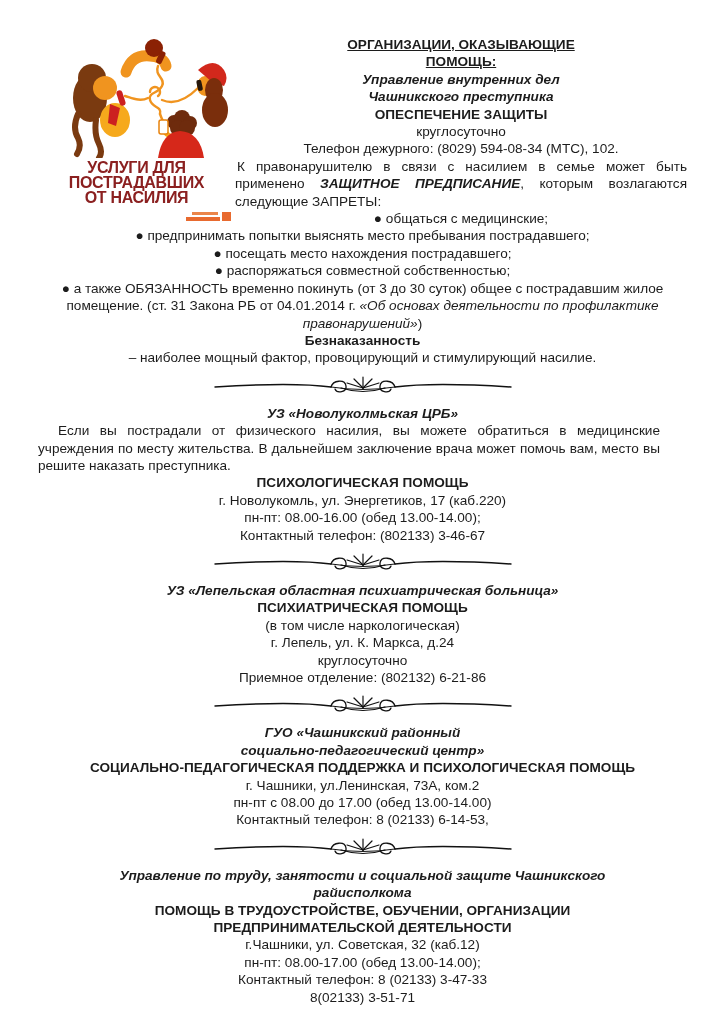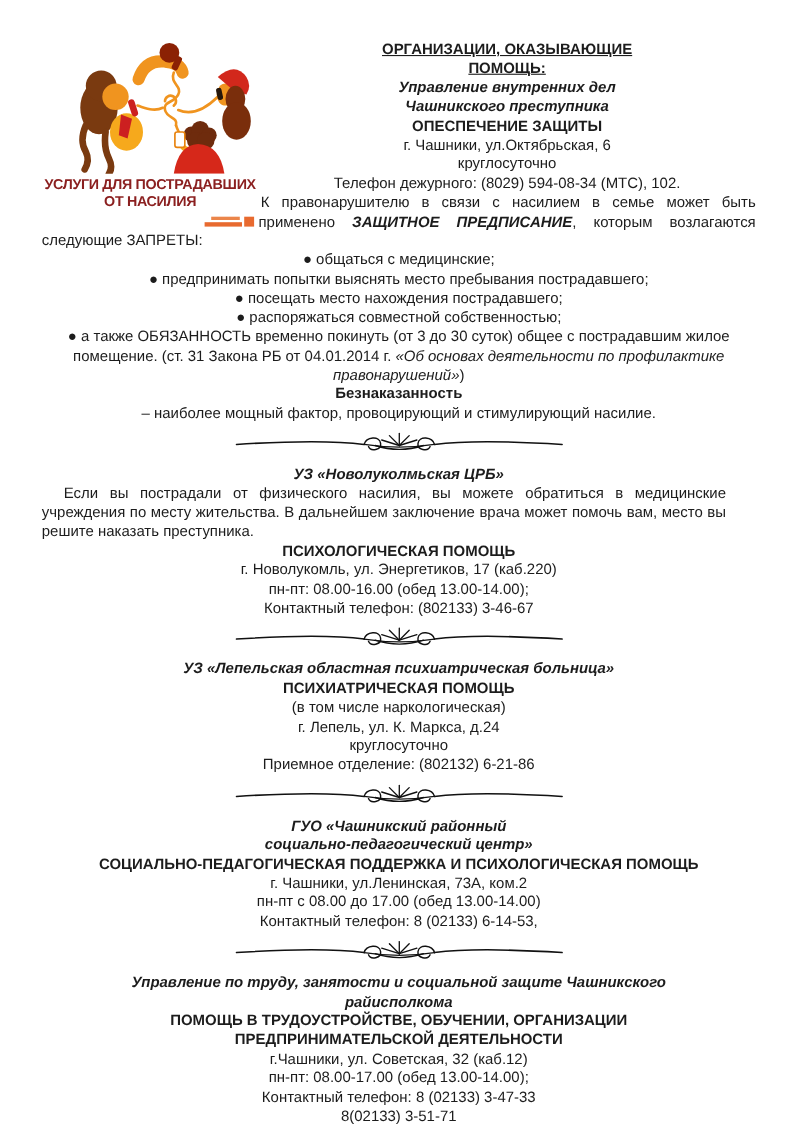--- a/index.html
+++ b/index.html
@@ -21,21 +21,21 @@
   .bi   { font-weight: 700; font-style: italic; }
   .ital { font-style: italic; }
   .und  { text-decoration: underline; }
   .center { text-align: center; }
 
   
   .logo-block { float: left; width: 197px; }
   .logo-art { display: block; margin-left: 24px; }
   .logo-title {
     color: #8b2020; font-weight: 700;
-    font-size: 13px; line-height: 15px;
+    font-size: 16px; line-height: 15px;
     text-align: center; letter-spacing: -0.3px;
     margin-top: 2px;
   }
   .partner-logo { margin: 4px 0 0 148px; display: flex; align-items: flex-end; height: 12px; }
   .pl-text { display: inline-block; }
   .pl-l1 { display: block; width: 26px; height: 3px; background: #e8702a; margin: 0 0 2px 6px; opacity: .85; }
   .pl-l2 { display: block; width: 34px; height: 4px; background: #e55a18; opacity: .9; }
   .pl-sq { display: inline-block; width: 9px; height: 9px; background: #e55a18; margin-left: 2px; opacity: .9; }
 
   
@@ -114,21 +114,20 @@
         <span class="pl-sq"></span>
     </div>
   </aside>
 
   <div class="header">
     <div class="bold und">ОРГАНИЗАЦИИ, ОКАЗЫВАЮЩИЕ</div>
     <div class="bold und">ПОМОЩЬ:</div>
     <div class="bi">Управление внутренних дел</div>
     <div class="bi">Чашникского преступника</div>
     <div class="bold">ОПЕСПЕЧЕНИЕ ЗАЩИТЫ</div>
-    <div>г. Чашники, ул.Октябрьская, 6</div>
     <div>круглосуточно</div>
     <div>Телефон дежурного: (8029) 594-08-34 (МТС), 102.</div>
   </div>
 
   <p class="para-justify"><span>К правонарушителю в связи с насилием в семье может быть применено </span><span class="bi">ЗАЩИТНОЕ ПРЕДПИСАНИЕ</span><span>, которым возлагаются следующие ЗАПРЕТЫ:</span></p>
 
   <div class="center">
     <div>● общаться с медицинские;</div>
     <div>● предпринимать попытки выяснять место пребывания пострадавшего;</div>
     <div>● посещать место нахождения пострадавшего;</div>

